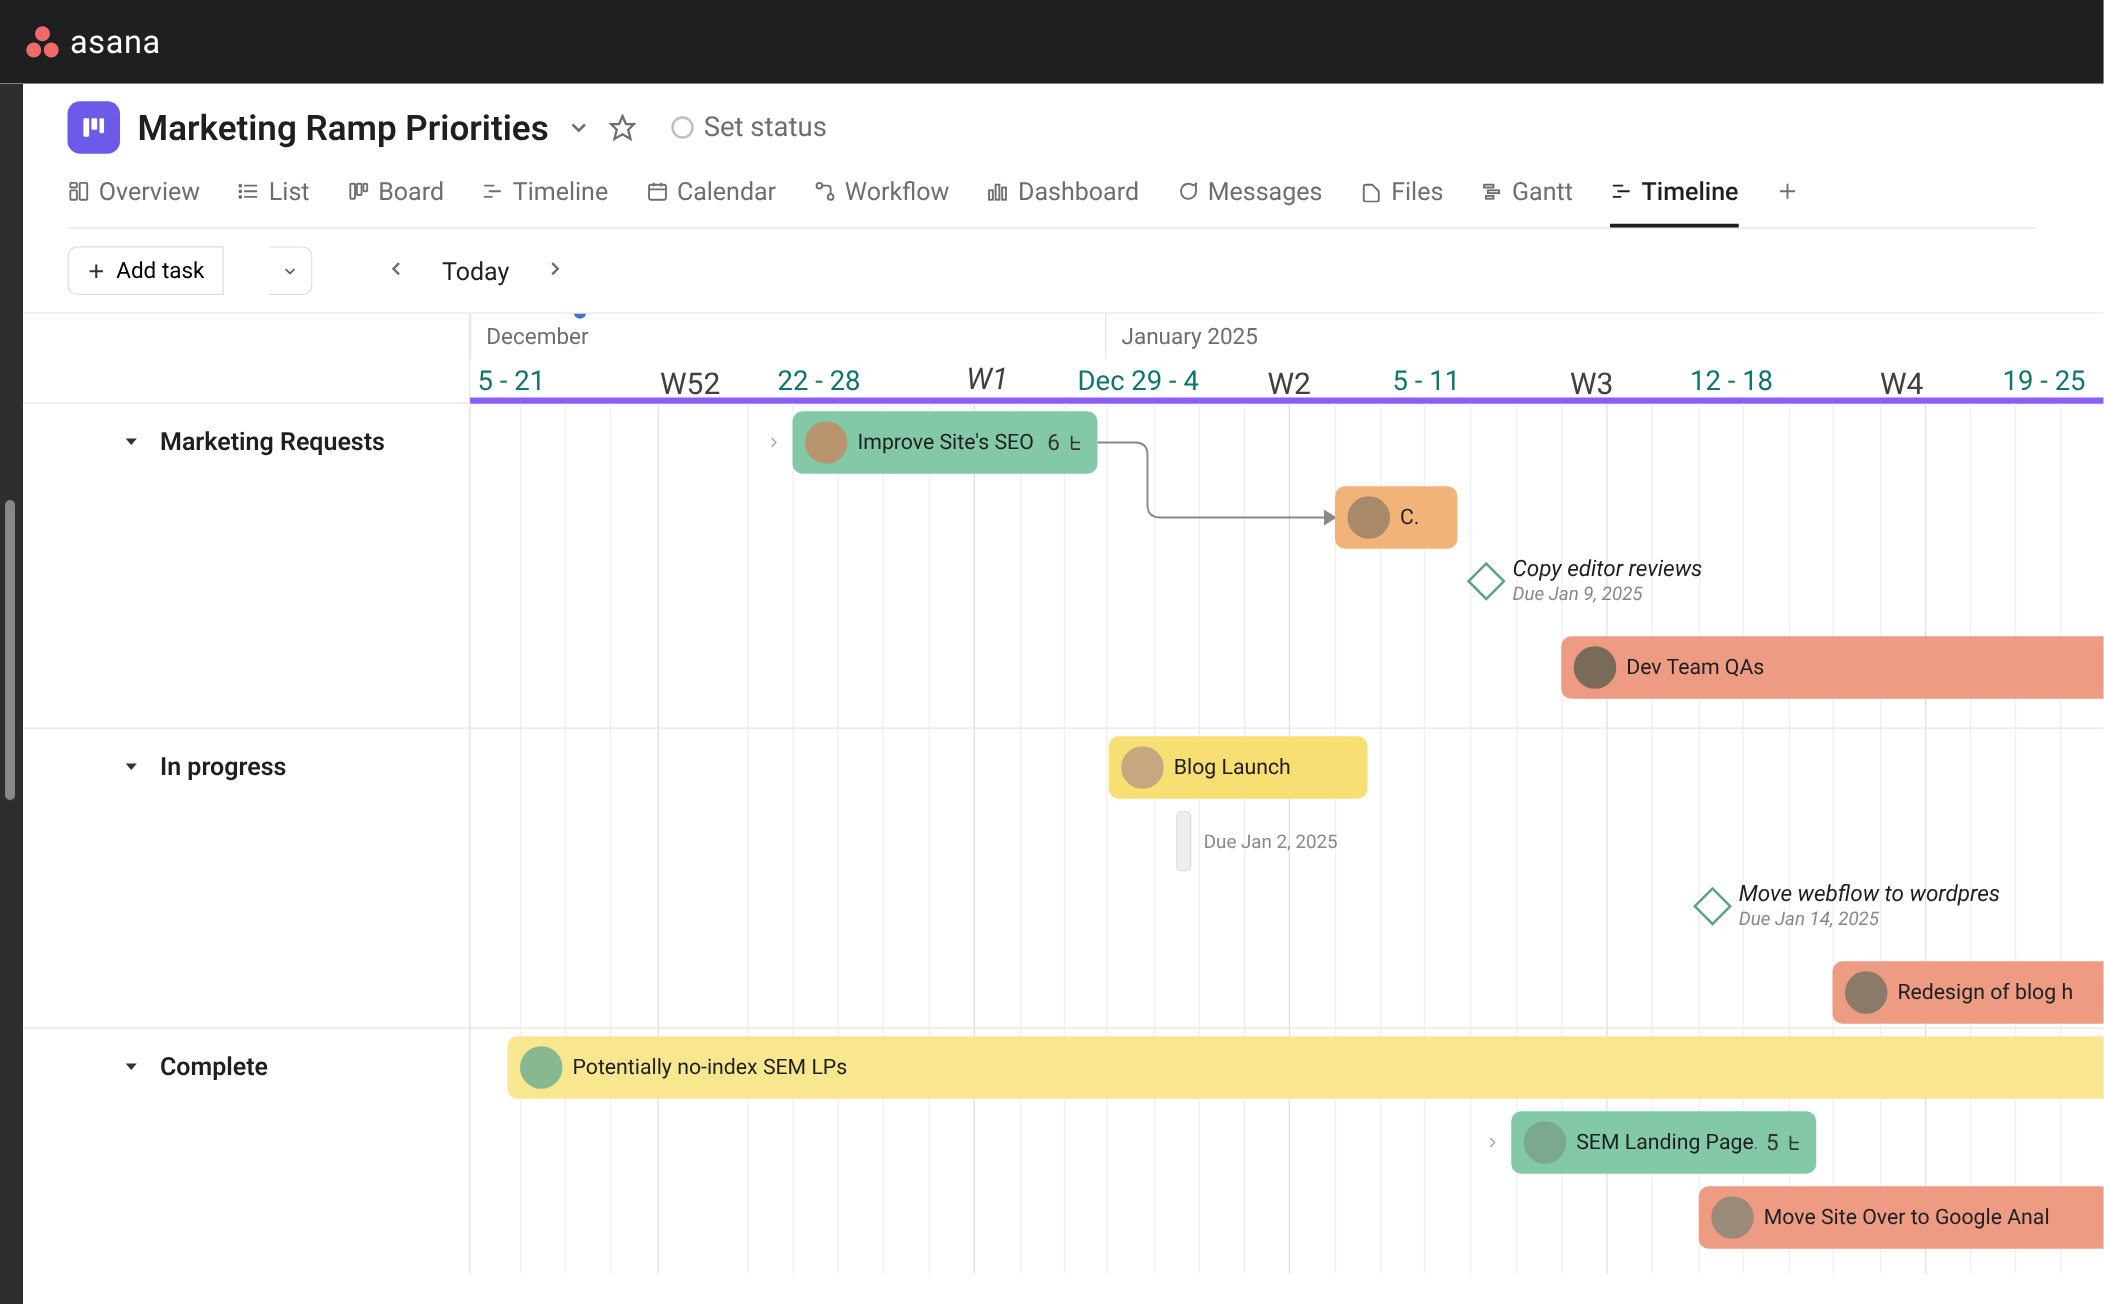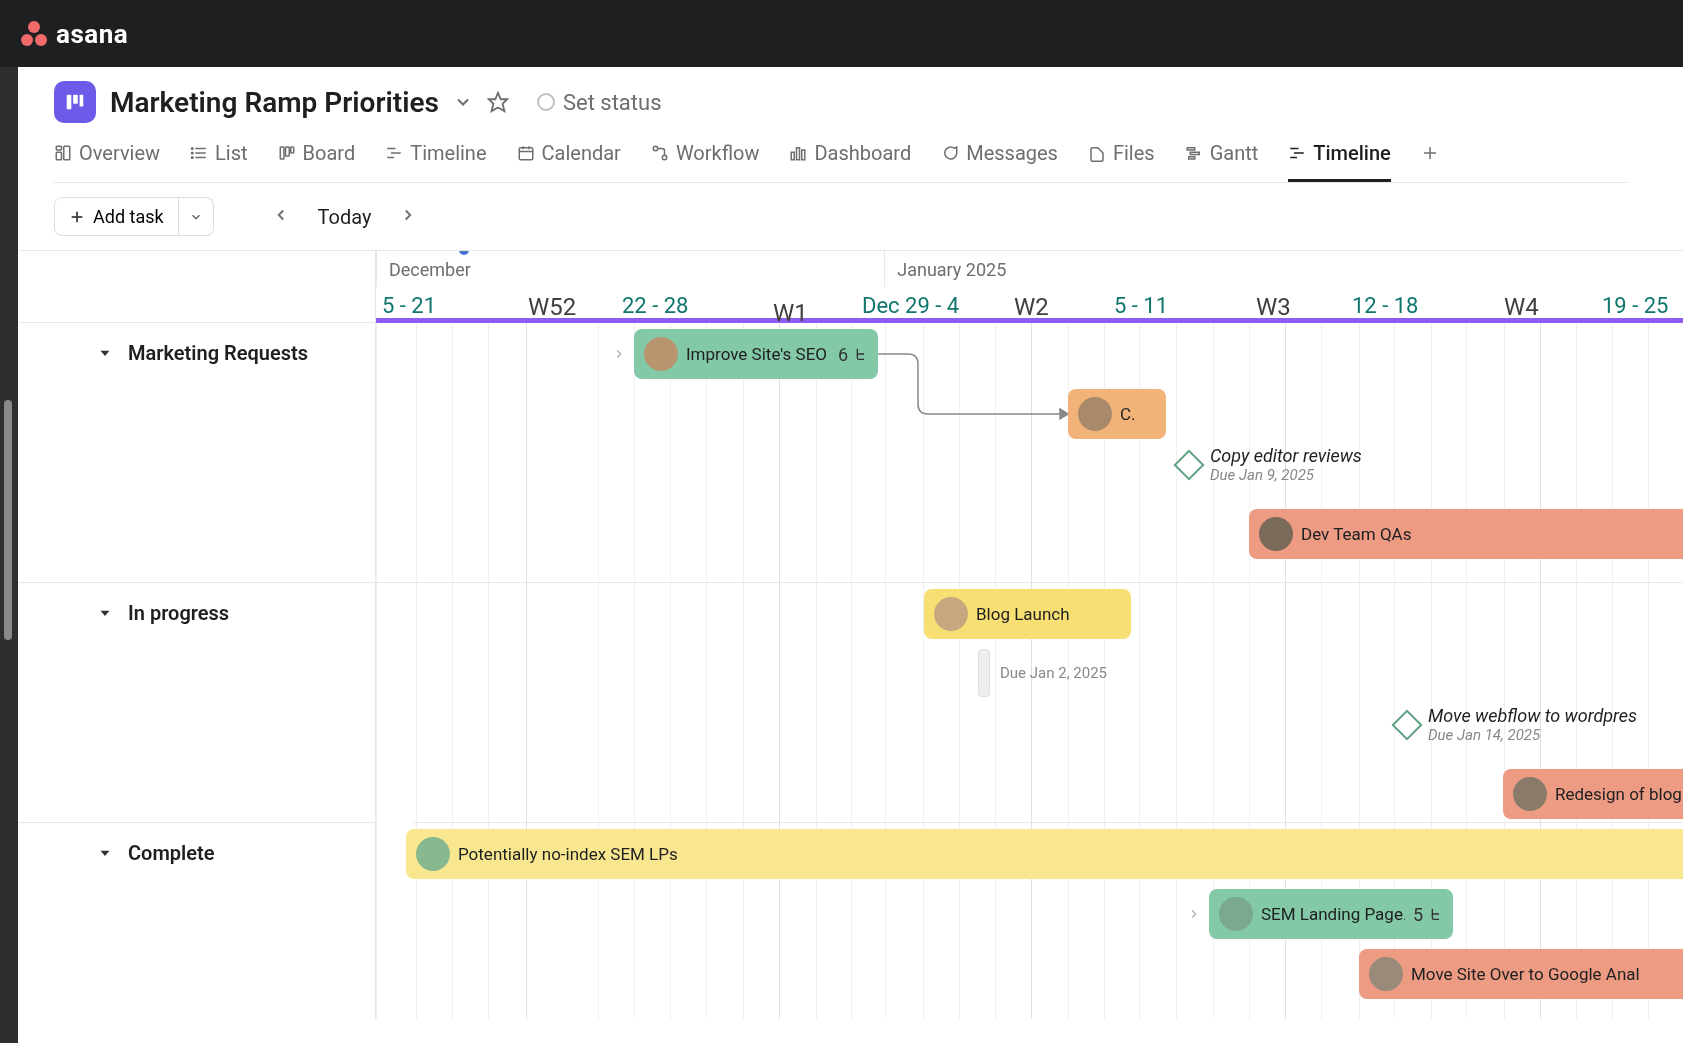--- a/index.html
+++ b/index.html
@@ -2,21 +2,21 @@
 <html><head>
 <meta charset="utf-8">
 <style>
 * { margin: 0; padding: 0; box-sizing: border-box; font-family: -apple-system, BlinkMacSystemFont, "Segoe UI", Roboto, sans-serif; }
 body { background: #fff; overflow: hidden; }
 
 
 .topbar { background: #1e1f21; height: 67px; display: flex; align-items: center; padding: 0 18px; }
 .logo { display: flex; align-items: center; gap: 6px; }
 .logo-dots { position: relative; width: 32px; height: 32px; }
-.logo-text { color: #fff; font-size: 26px; font-weight: 700; letter-spacing: 0.5px; }
+.logo-text { color: #fff; font-size: 26px; font-weight: 400; letter-spacing: 0.5px; }
 .search-wrap { margin-left: 540px; background: #3a3b3d; border-radius: 22px; height: 48px; width: 810px; display: flex; align-items: center; padding: 0 20px; gap: 12px; }
 .search-wrap svg { width: 22px; height: 22px; stroke: #aaa; }
 .search-input { background: transparent; border: none; color: #ccc; font-size: 22px; outline: none; width: 100%; }
 .search-input::placeholder { color: #bbb; }
 
 
 .header { padding: 14px 54px 0 54px; background: #fff; }
 .header-row1 { display: flex; align-items: center; gap: 14px; }
 .proj-icon { width: 42px; height: 42px; background: #6b5be8; border-radius: 10px; display: flex; align-items: center; justify-content: center; }
 .proj-title { font-size: 28px; font-weight: 600; color: #1e1f21; }
@@ -227,21 +227,21 @@
       <div class="tab">
         <svg class="tab-add" viewBox="0 0 24 24" stroke-width="2">
           <line x1="12" y1="4" x2="12" y2="20"></line>
           <line x1="4" y1="12" x2="20" y2="12"></line>
         </svg>
       </div>
     </div>
 </div>
 
 <div class="toolbar">
-  <div style="display:flex;">
+  <div style="display:flex;gap:36px;">
     <button class="add-task-btn">
       <svg width="16" height="16" viewBox="0 0 24 24" stroke="#333" stroke-width="2.5">
           <line x1="12" y1="4" x2="12" y2="20"></line>
           <line x1="4" y1="12" x2="20" y2="12"></line>
         </svg>
       <span>Add task</span>
     </button>
     <button class="add-task-chev">
       <svg width="14" height="14" viewBox="0 0 24 24" fill="none" stroke="#666" stroke-width="2.5">
           <polyline points="6 9 12 15 18 9"></polyline>
@@ -295,21 +295,21 @@
   <div class="gantt">
     <div class="time-header">
       <div class="month-row" id="month-row">
           <div class="month-cell" style="width: 509px;">December</div>
           <div class="month-cell" style="width: 800px;">January 2025</div>
         </div>
       <div class="week-row" id="week-row">
           <div class="week-cell" style="left: 0px;">5 - 21</div>
           <div class="week-label" style="left: 152px; top: 6px;">W52</div>
           <div class="week-cell" style="left: 240px;">22 - 28</div>
-          <div class="week-label" style="left: 397px; top: 12px;">W1</div>
+          <div class="week-label" style="left: 397px; top: 2px; font-style: italic;">W1</div>
           <div class="week-cell" style="left: 480px;">Dec 29 - 4</div>
           <div class="week-label" style="left: 638px; top: 6px;">W2</div>
           <div class="week-cell" style="left: 732px;">5 - 11</div>
           <div class="week-label" style="left: 880px; top: 6px;">W3</div>
           <div class="week-cell" style="left: 970px;">12 - 18</div>
           <div class="week-label" style="left: 1128px; top: 6px;">W4</div>
           <div class="week-cell" style="left: 1220px;">19 - 25</div>
         </div>
     <div class="today-marker" style="left: 83px;"></div>
       </div>
@@ -375,21 +375,21 @@
         <div class="milestone-text">
           <span class="milestone-title">Copy editor reviews</span>
           <span class="milestone-due">Due Jan 9, 2025</span>
         </div>
           </div>
           <div class="task-bar salmon" style="left: 873px; width: 600px; top: 186px;">
             <div class="avatar" style="background:#7a6a5a"></div>
             <div class="task-label">Dev Team QAs</div>
           </div>
         </div>
-        <div class="gantt-section" style="height: 240px; position: relative; margin-left: 37px;">
+        <div class="gantt-section" style="height: 240px; position: relative;">
           <div class="task-bar yellow" style="left: 511px; width: 207px; top: 6px;">
             <div class="avatar" style="background:#c5a880"></div>
             <div class="task-label">Blog Launch</div>
           </div>
           <div style="position: absolute; left: 565px; top: 66px; display: flex; align-items: center; gap: 10px;">
             <div style="width:12px;height:48px;background:#eee;border:1px solid #ddd;border-radius:4px"></div>
         <span style="font-size:15px;color:#888">Due Jan 2, 2025</span>
           </div>
           <div class="milestone" style="left: 983px; top: 122px;">
             <div class="diamond"></div>

